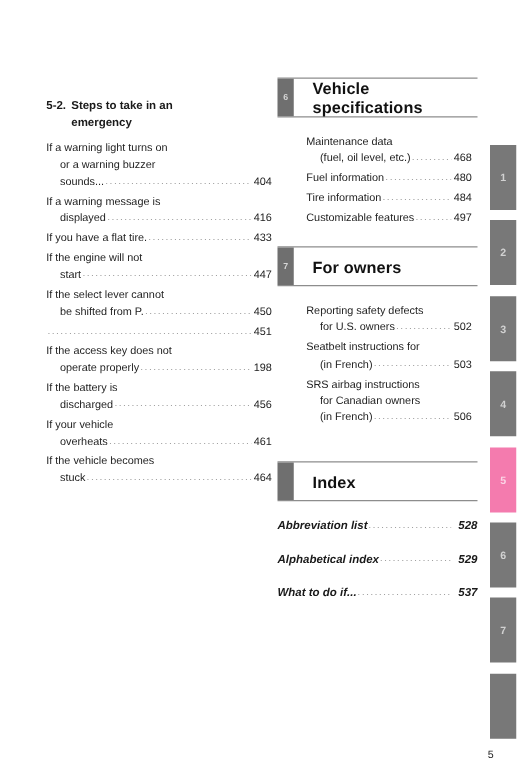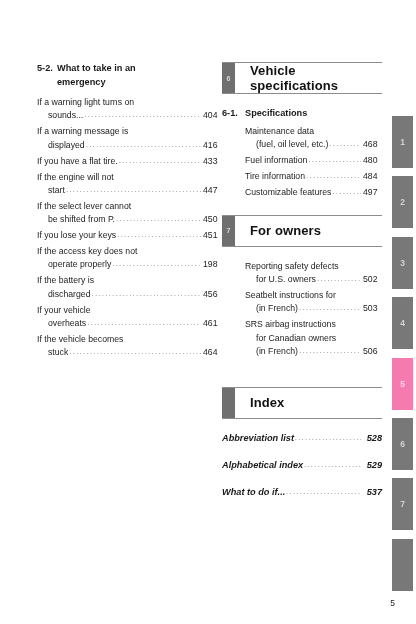--- a/index.html
+++ b/index.html
@@ -17,21 +17,21 @@
   }
 
   
   .page {
     position: absolute;
     inset: 0;
   }
   .col-left {
     position: absolute;
     left: 37px;
-    top: 62px;
+    top: 78px;
     width: 185px;
   }
   .col-right {
     position: absolute;
     left: 222px;
     top: 62px;
     width: 160px;
   }
 
   
@@ -195,32 +195,37 @@
 </head>
 <body>
 
 <div class="page">
 
   <div class="col-left">
 
     <div class="sec-head">
       <span class="num">5-2.</span>
       <span class="txt">
-        <span>What to take in an</span><br>
+        <span>Steps to take in an</span><br>
         <span>emergency</span>
       </span>
     </div>
 
     <div id="left-entries">
         <div class="entry">
           <div class="ln nodots">
             <span class="lbl">If a warning light turns on</span>
             <span class="dots">......................................................</span>
             <span class="pg"></span>
           </div>
+          <div class="ln cont nodots">
+            <span class="lbl">or a warning buzzer</span>
+            <span class="dots">......................................................</span>
+            <span class="pg"></span>
+          </div>
           <div class="ln cont">
             <span class="lbl">sounds...</span>
             <span class="dots">......................................................</span>
             <span class="pg">404</span>
           </div>
         </div>
         <div class="entry">
           <div class="ln nodots">
             <span class="lbl">If a warning message is</span>
             <span class="dots">......................................................</span>
@@ -258,21 +263,20 @@
             <span class="pg"></span>
           </div>
           <div class="ln cont">
             <span class="lbl">be shifted from P.</span>
             <span class="dots">......................................................</span>
             <span class="pg">450</span>
           </div>
         </div>
         <div class="entry">
           <div class="ln">
-            <span class="lbl">If you lose your keys</span>
             <span class="dots">......................................................</span>
             <span class="pg">451</span>
           </div>
         </div>
         <div class="entry">
           <div class="ln nodots">
             <span class="lbl">If the access key does not</span>
             <span class="dots">......................................................</span>
             <span class="pg"></span>
           </div>
@@ -322,24 +326,20 @@
   </div>
 
   <div class="col-right">
 
     <div class="banner">
       <div class="badge">6</div>
       <div class="btitle">Vehicle specifications</div>
     </div>
 
     <div id="ch6-subsections">
-        <div class="sub-head">
-          <span class="num">6-1.</span>
-          <span>Specifications</span>
-        </div>
         <div class="r-entries">
           <div class="entry">
             <div class="ln nodots">
               <span class="lbl">Maintenance data</span>
               <span class="dots">......................................................</span>
               <span class="pg"></span>
             </div>
             <div class="ln cont">
               <span class="lbl">(fuel, oil level, etc.)</span>
               <span class="dots">......................................................</span>

